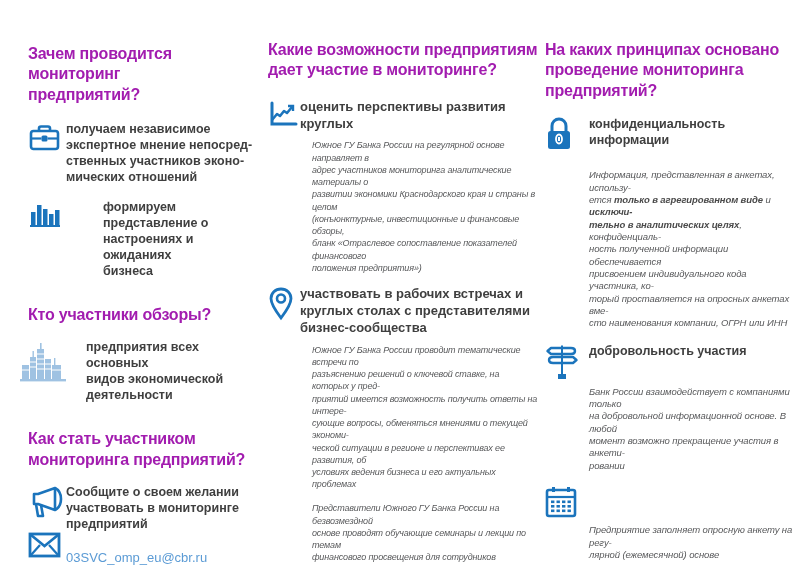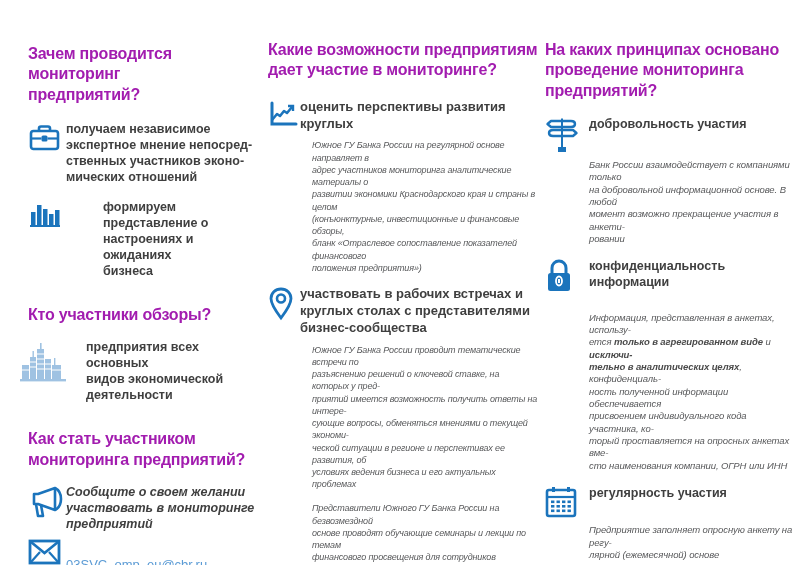--- a/index.html
+++ b/index.html
@@ -43,21 +43,21 @@
   }
   .bold-run { font-weight:700; color:#4a4a4a; }
 
   
   #col1 .h1 { margin-bottom:16px; }
   #col1 .why-item1 { margin-bottom:14px; }
   #col1 .why-item2 { margin-bottom:26px;gap:37px; }
   #col1 .h2 { margin-bottom:14px; }
   #col1 .who-item { margin-bottom:26px;gap:20px; }
   #col1 .h3 { margin-bottom:14px; }
-  #col1 .how-item1 { margin-bottom:7px;font-style:italic; }
+  #col1 .how-item1 { margin-bottom:0; }
   .email-link { display:block; font-size:13px; font-weight:400; color:#5b9bd5; margin-top:2px; }
 
   
   #col2 .h1 { margin-bottom:18px; }
   #col2 .icon-cell { flex:0 0 32px; padding-top:1px; }
   #col2 .item-text { font-size:13px; line-height:1.3; }
   .c2-block { margin-bottom:12px; }
   .c2-body { margin:7px 0 0 44px; font-size:9px; line-height:1.36; letter-spacing:-0.15px; }
 
   
@@ -226,56 +226,56 @@
 </div>
 
 <div class="col" id="col3">
   <div class="h h1">На каких принципах основано
 проведение мониторинга
 предприятий?</div>
 
   <div class="c3-block">
     <div class="item">
       <span class="icon-cell">
-        <svg width="34" height="36" viewBox="0 0 34 36">
-          <path d="M16 1.5 L18 1.5 L18 34.5 L16 34.5 Z" fill="#1b74bc"></path>
-          <path d="M6 4 L26 4 Q30 4 30 7 Q30 10 26 10 L6 10 L2.5 7 Z" fill="none" stroke="#1b74bc" stroke-width="2.4" stroke-linejoin="round"></path>
-          <path d="M28 13 L8 13 Q4 13 4 16 Q4 19 8 19 L28 19 L31.5 16 Z" fill="none" stroke="#1b74bc" stroke-width="2.4" stroke-linejoin="round"></path>
-          <rect x="13" y="30" width="8" height="5" fill="#1b74bc"></rect>
-        </svg>
-      </span>
-      <div class="item-text">добровольность участия</div>
-    </div>
-    <div class="body c3-body">Банк России взаимодействует с компаниями только
-на добровольной информационной основе. В любой
-момент возможно прекращение участия в анкети-
-ровании</div>
-  </div>
-
-  <div class="c3-block">
-    <div class="item">
-      <span class="icon-cell">
         <svg width="28" height="34" viewBox="0 0 28 34">
           <path d="M7 15 V9 a7 7 0 0 1 14 0 v6" fill="none" stroke="#1b74bc" stroke-width="3"></path>
           <rect x="3" y="14" width="22" height="18" rx="2.5" fill="#1b74bc"></rect>
           <ellipse cx="14" cy="22" rx="3" ry="4.5" fill="none" stroke="#ffffff" stroke-width="1.8"></ellipse>
           <rect x="13" y="20" width="2" height="4" fill="#ffffff"></rect>
         </svg>
       </span>
       <div class="item-text">конфиденциальность информации</div>
     </div>
     <div class="body c3-body">
       <span>Информация, представленная в анкетах, использу-
 ется </span><span class="bold-run">только в агрегированном виде</span><span> и </span><span class="bold-run">исключи-
 тельно в аналитических целях</span><span>, конфиденциаль-
 ность полученной информации обеспечивается
 присвоением индивидуального кода участника, ко-
 торый проставляется на опросных анкетах вме-
 сто наименования компании, ОГРН или ИНН</span>
     </div>
+  </div>
+
+  <div class="c3-block">
+    <div class="item">
+      <span class="icon-cell">
+        <svg width="34" height="36" viewBox="0 0 34 36">
+          <path d="M16 1.5 L18 1.5 L18 34.5 L16 34.5 Z" fill="#1b74bc"></path>
+          <path d="M6 4 L26 4 Q30 4 30 7 Q30 10 26 10 L6 10 L2.5 7 Z" fill="none" stroke="#1b74bc" stroke-width="2.4" stroke-linejoin="round"></path>
+          <path d="M28 13 L8 13 Q4 13 4 16 Q4 19 8 19 L28 19 L31.5 16 Z" fill="none" stroke="#1b74bc" stroke-width="2.4" stroke-linejoin="round"></path>
+          <rect x="13" y="30" width="8" height="5" fill="#1b74bc"></rect>
+        </svg>
+      </span>
+      <div class="item-text">добровольность участия</div>
+    </div>
+    <div class="body c3-body">Банк России взаимодействует с компаниями только
+на добровольной информационной основе. В любой
+момент возможно прекращение участия в анкети-
+ровании</div>
   </div>
 
   <div class="c3-block">
     <div class="item">
       <span class="icon-cell">
         <svg width="32" height="32" viewBox="0 0 32 32">
           <rect x="2" y="4" width="28" height="26" rx="2" fill="none" stroke="#1b74bc" stroke-width="2.6"></rect>
           <line x1="2" y1="11" x2="30" y2="11" stroke="#1b74bc" stroke-width="2.2"></line>
           <rect x="7" y="1" width="3" height="5" fill="#1b74bc"></rect>
           <rect x="22" y="1" width="3" height="5" fill="#1b74bc"></rect>
@@ -288,19 +288,18 @@
               <rect x="11.5" y="19" width="3.4" height="2.6"></rect>
               <rect x="17" y="19" width="3.4" height="2.6"></rect>
               <rect x="22.5" y="19" width="3.4" height="2.6"></rect>
             <rect x="6" y="23.5" width="3.4" height="2.6"></rect>
               <rect x="11.5" y="23.5" width="3.4" height="2.6"></rect>
               <rect x="17" y="23.5" width="3.4" height="2.6"></rect>
               <rect x="22.5" y="23.5" width="3.4" height="2.6"></rect>
           </g>
         </svg>
       </span>
-      <div class="item-text">регулярность участия</div>
     </div>
     <div class="body c3-body">Предприятие заполняет опросную анкету на регу-
 лярной (ежемесячной) основе</div>
   </div>
 
 </div>
 
 </body></html>

